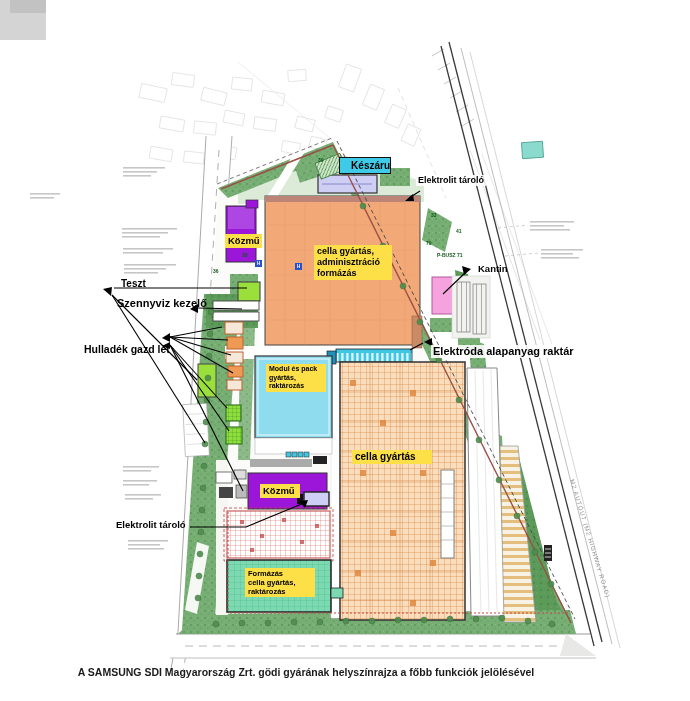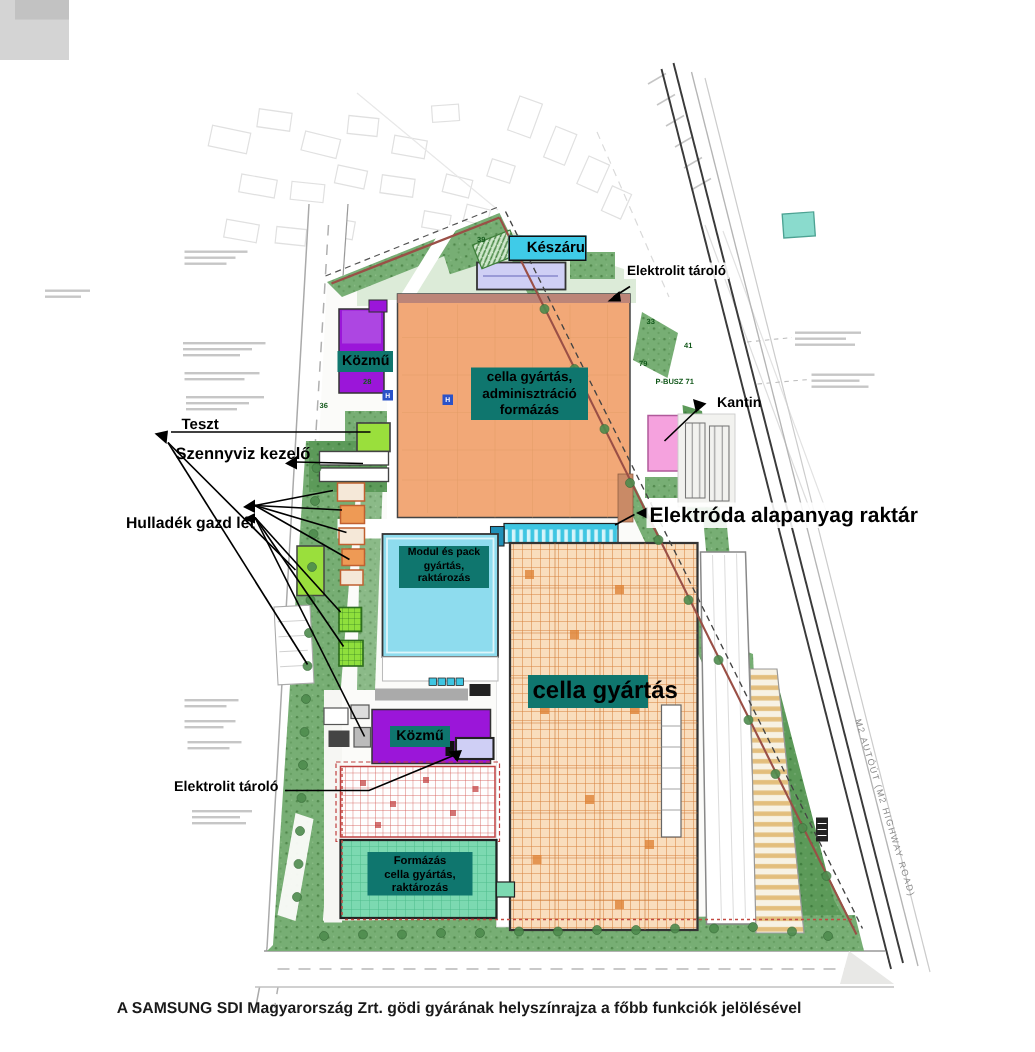--- a/index.html
+++ b/index.html
@@ -1,20 +1,20 @@
 <!DOCTYPE html>
 <html><head>
 <meta charset="utf-8">
 <style>
   html,body{margin:0;padding:0;background:#fff;}
   #stage{position:relative;width:690px;height:701px;background:#fff;overflow:hidden;
          font-family:"Liberation Sans","DejaVu Sans",sans-serif;}
   #map{position:absolute;left:0;top:0;}
   .lbl{position:absolute;font-weight:bold;color:#000;white-space:nowrap;line-height:1.22;}
-  .box{background:#0f766e;text-align:center;padding:1px 3px;}
+  .box{background:#fde047;padding:1px 3px;}
   .cyanbox{background:#3FCBE8;border:1.6px solid #111;text-align:right;}
   .onwhite{background:rgba(255,255,255,0.88);padding:0 2px;}
   .pn{position:absolute;font-size:5px;font-weight:bold;color:#14591C;white-space:nowrap;}
   .chip{position:absolute;width:7px;height:7px;background:#2A52C8;color:#fff;font-size:4.5px;
         font-weight:bold;text-align:center;line-height:7px;}
   #caption{position:absolute;left:0;top:666px;width:612px;text-align:center;
            font-size:10.5px;font-weight:bold;color:#1a1a1a;}
 </style>
 </head>
 <body>
@@ -431,35 +431,35 @@
 <div class="lbl box" style="left:314px;top:245px;width:72px;font-size:9px;">
   <span>cella gyártás,</span><br>
   <span>adminisztráció</span><br>
   <span>formázás</span>
 </div>
 
 <div class="lbl box" style="left:225px;top:234px;width:31px;font-size:9.5px;"><span>Közmű</span></div>
 
 <div class="lbl" style="left:478px;top:263px;font-size:9.5px;text-align:center;"><span>Kantin</span></div>
 
-<div class="lbl onwhite" style="left:431px;top:335px;font-size:14px;text-align:right;"><span>Elektróda alapanyag raktár</span></div>
+<div class="lbl onwhite" style="left:431px;top:345px;font-size:11px;text-align:right;"><span>Elektróda alapanyag raktár</span></div>
 
 <div class="lbl" style="left:89px;top:278px;font-size:10px;margin-left:32px;"><span>Teszt</span></div>
 
 <div class="lbl" style="left:117px;top:297px;font-size:11px;"><span>Szennyviz kezelő</span></div>
 
 <div class="lbl" style="left:84px;top:331px;font-size:10.5px;margin-top:12px;"><span>Hulladék gazd lét</span></div>
 
 <div class="lbl box" style="left:266px;top:364px;width:54px;font-size:7px;">
   <span>Modul és pack</span><br>
   <span>gyártás,</span><br>
   <span>raktározás</span>
 </div>
 
-<div class="lbl box" style="left:352px;top:450px;width:74px;font-size:16px;"><span>cella gyártás</span></div>
+<div class="lbl box" style="left:352px;top:450px;width:74px;font-size:10px;"><span>cella gyártás</span></div>
 
 <div class="lbl box" style="left:260px;top:484px;width:34px;font-size:9.5px;"><span>Közmű</span></div>
 
 <div class="lbl" style="left:116px;top:519px;font-size:9.5px;"><span>Elektrolit tároló</span></div>
 
 <div class="lbl box" style="left:245px;top:568px;width:64px;font-size:7.5px;">
   <span>Formázás</span><br>
   <span>cella gyártás,</span><br>
   <span>raktározás</span>
 </div>

